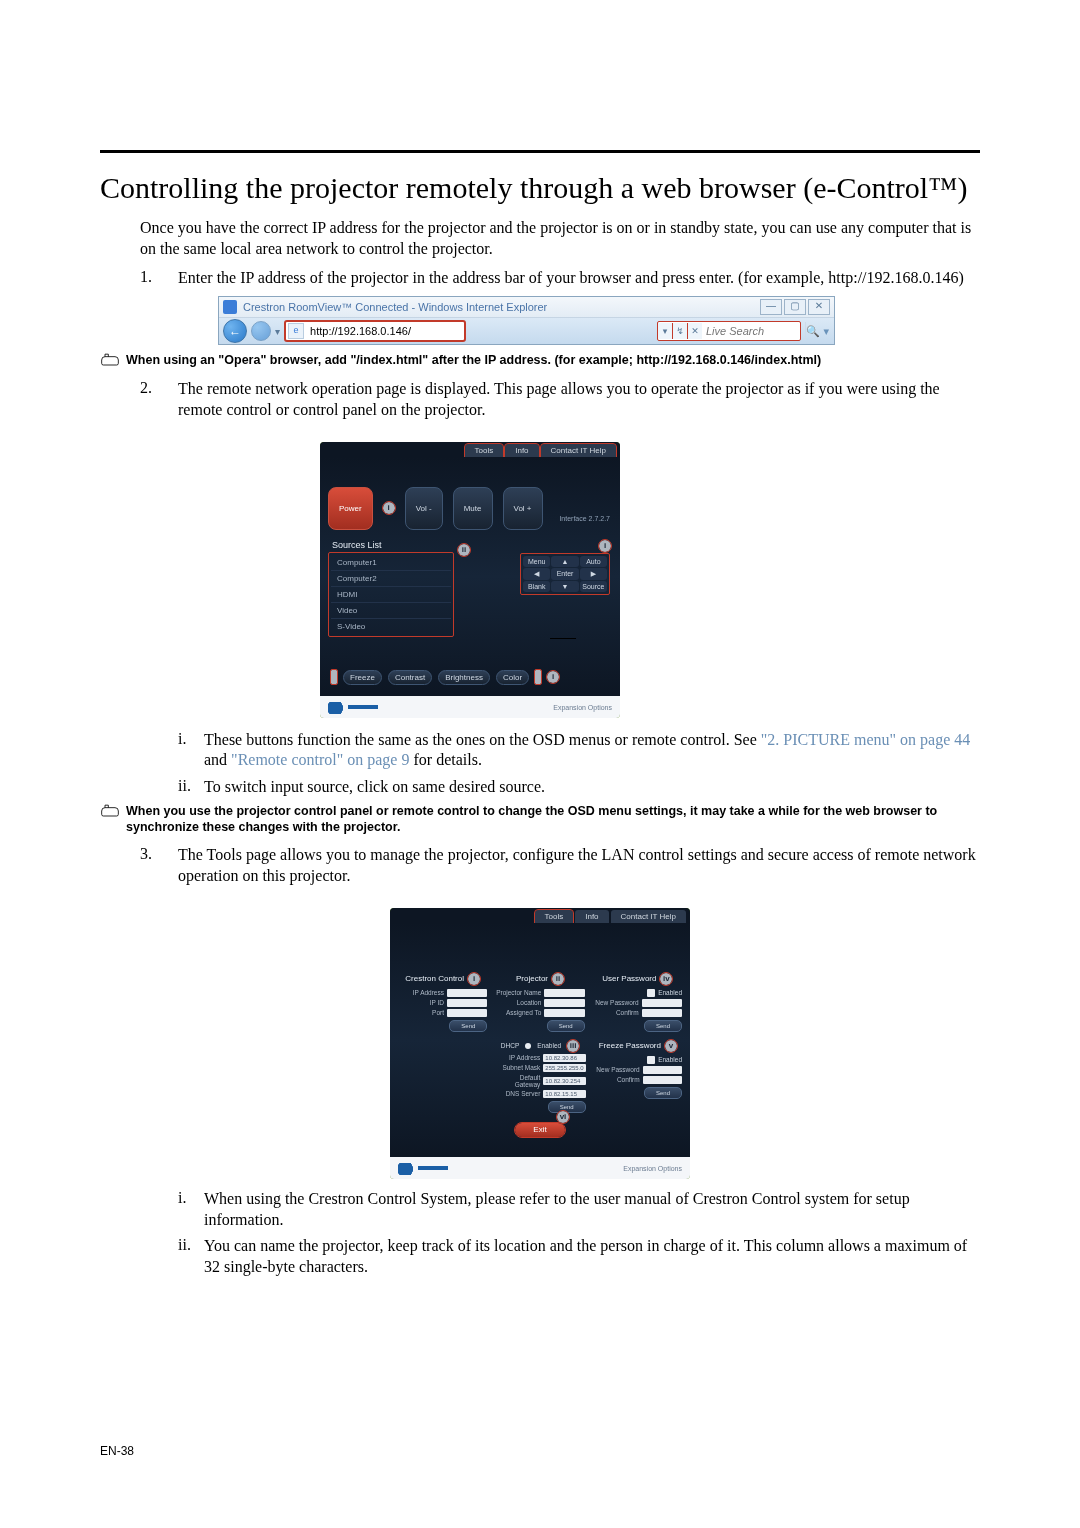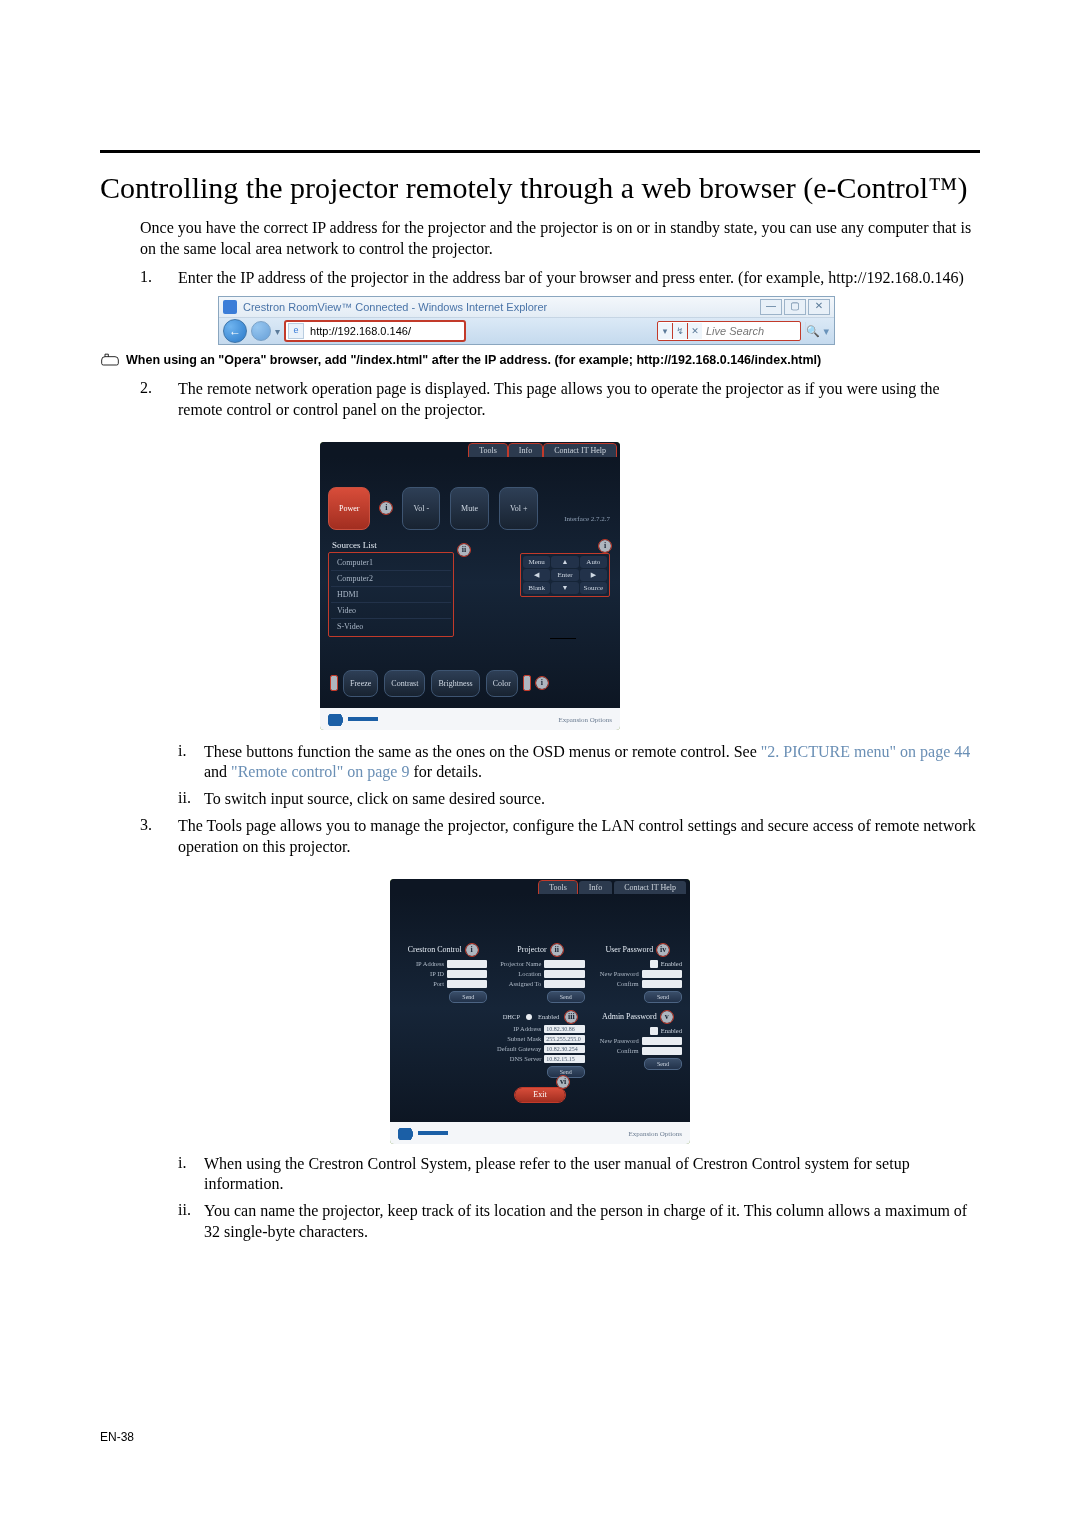--- a/index.html
+++ b/index.html
@@ -44,21 +44,21 @@
     font-family: Arial, Helvetica, sans-serif;
     font-size: 12.5px;
     font-weight: bold;
     line-height: 1.25;
     flex: 1;
     padding-left: 6px;
   }
   .footer {
     position: absolute;
     left: 100px;
-    bottom: 84px;
+    bottom: 70px;
     font-family: Arial, Helvetica, sans-serif;
     font-size: 12px;
   }
 
   
   .browser-shot {
     width: 615px;
     margin: 6px 0 8px 78px;
     border: 1px solid #8aa6bf;
     font-family: "Segoe UI", Tahoma, Arial, sans-serif;
@@ -131,21 +131,21 @@
     display: flex; align-items: center; justify-content: center;
     border-left: 1px solid #cfdce9;
   }
 
   
   .rv-shot {
     width: 300px;
     margin: 21px auto 10px auto;
     background: #4d7c0f;
     border-radius: 4px;
-    font-family: Liberation Serif, serif;
+    font-family: Liberation Sans, sans-serif;
     position: relative;
     color: #cfd6de;
   }
   .rv-wrap { position: relative; width: 440px; margin: 6px 0 12px 150px; }
   .rv-tabs {
     display: flex; justify-content: flex-end;
     gap: 0; padding: 2px 4px 0 4px;
     background: #0d1623;
     border-radius: 4px 4px 0 0;
   }
@@ -193,21 +193,21 @@
   .rv-dbtn {
     font-size: 7px; text-align: center; padding: 2px 0;
     background: #22324a; border-radius: 3px; color: #cfd8e3;
   }
   .rv-bottomrow {
     display: flex; gap: 6px; align-items: center;
     margin-top: 30px;
     border: 1px solid rgba(194,58,42,.0);
     padding: 2px;
   }
-  .rv-bottomrow .rv-btn { padding: 8px 6px; }
+  .rv-bottomrow .rv-btn { padding: 2px 6px; }
   .rv-lslide, .rv-rslide {
     width: 6px; height: 14px;
     background: #aeb6bf; border-radius: 1px;
     outline: 1px solid #c23a2a;
   }
   .rv-footbar {
     display: flex; justify-content: space-between; align-items: center;
     padding: 6px 8px 4px 8px;
     background: #f4f6f9; border-radius: 0 0 4px 4px;
   }
@@ -375,20 +375,26 @@
       <div class="subol-body">
         <span>These buttons function the same as the ones on the OSD menus or remote control. See </span><span class="link">"2. PICTURE menu" on page 44</span><span> and </span><span class="link">"Remote control" on page 9</span><span> for details.</span>
       </div>
     </div>
     <div class="subol-row">
       <div class="subol-num">ii.</div>
       <div class="subol-body">To switch input source, click on same desired source.</div>
     </div>
   </div>
 
+  <div class="note-row">
+    <svg class="hand" viewBox="0 0 24 16">
+        <path d="M2 8 Q2 4 6 4 L18 4 Q22 4 22 8 L22 12 Q22 14 20 14 L4 14 Q2 14 2 12 Z M6 4 L6 1 L10 1 L10 4" fill="none" stroke="#000" stroke-width="1"></path>
+      </svg>
+    <div class="note-text">When you use the projector control panel or remote control to change the OSD menu settings, it may take a while for the web browser to synchronize these changes with the projector.</div>
+  </div>
 
   <div class="indent-block">
     <div class="ol-row">
       <div class="ol-num">3.</div>
       <div class="ol-body">The Tools page allows you to manage the projector, configure the LAN control settings and secure access of remote network operation on this projector.</div>
     </div>
   </div>
 
   <div class="rv-shot" style="margin-left:auto;margin-right:auto;">
     <div class="rv-tabs">
@@ -478,21 +484,21 @@
               <div class="tp-input">10.82.30.254</div>
             </div>
           <div class="tp-row">
               <div class="tp-label">DNS Server</div>
               <div class="tp-input">10.82.15.15</div>
             </div>
           <div class="tp-send">Send</div>
         </div>
         <div>
           <div class="tp-col-title">
-              <span>Admin Password</span>
+              <span>Freeze Password</span>
               <span class="rv-badge-i">v</span>
             </div>
           <div class="tp-row" style="justify-content:flex-end;">
               <div class="tp-chk"></div>
               <div style="font-size:6.5px">Enabled</div>
             </div>
           <div class="tp-row">
               <div class="tp-label">New Password</div>
               <div class="tp-input"></div>
             </div>

